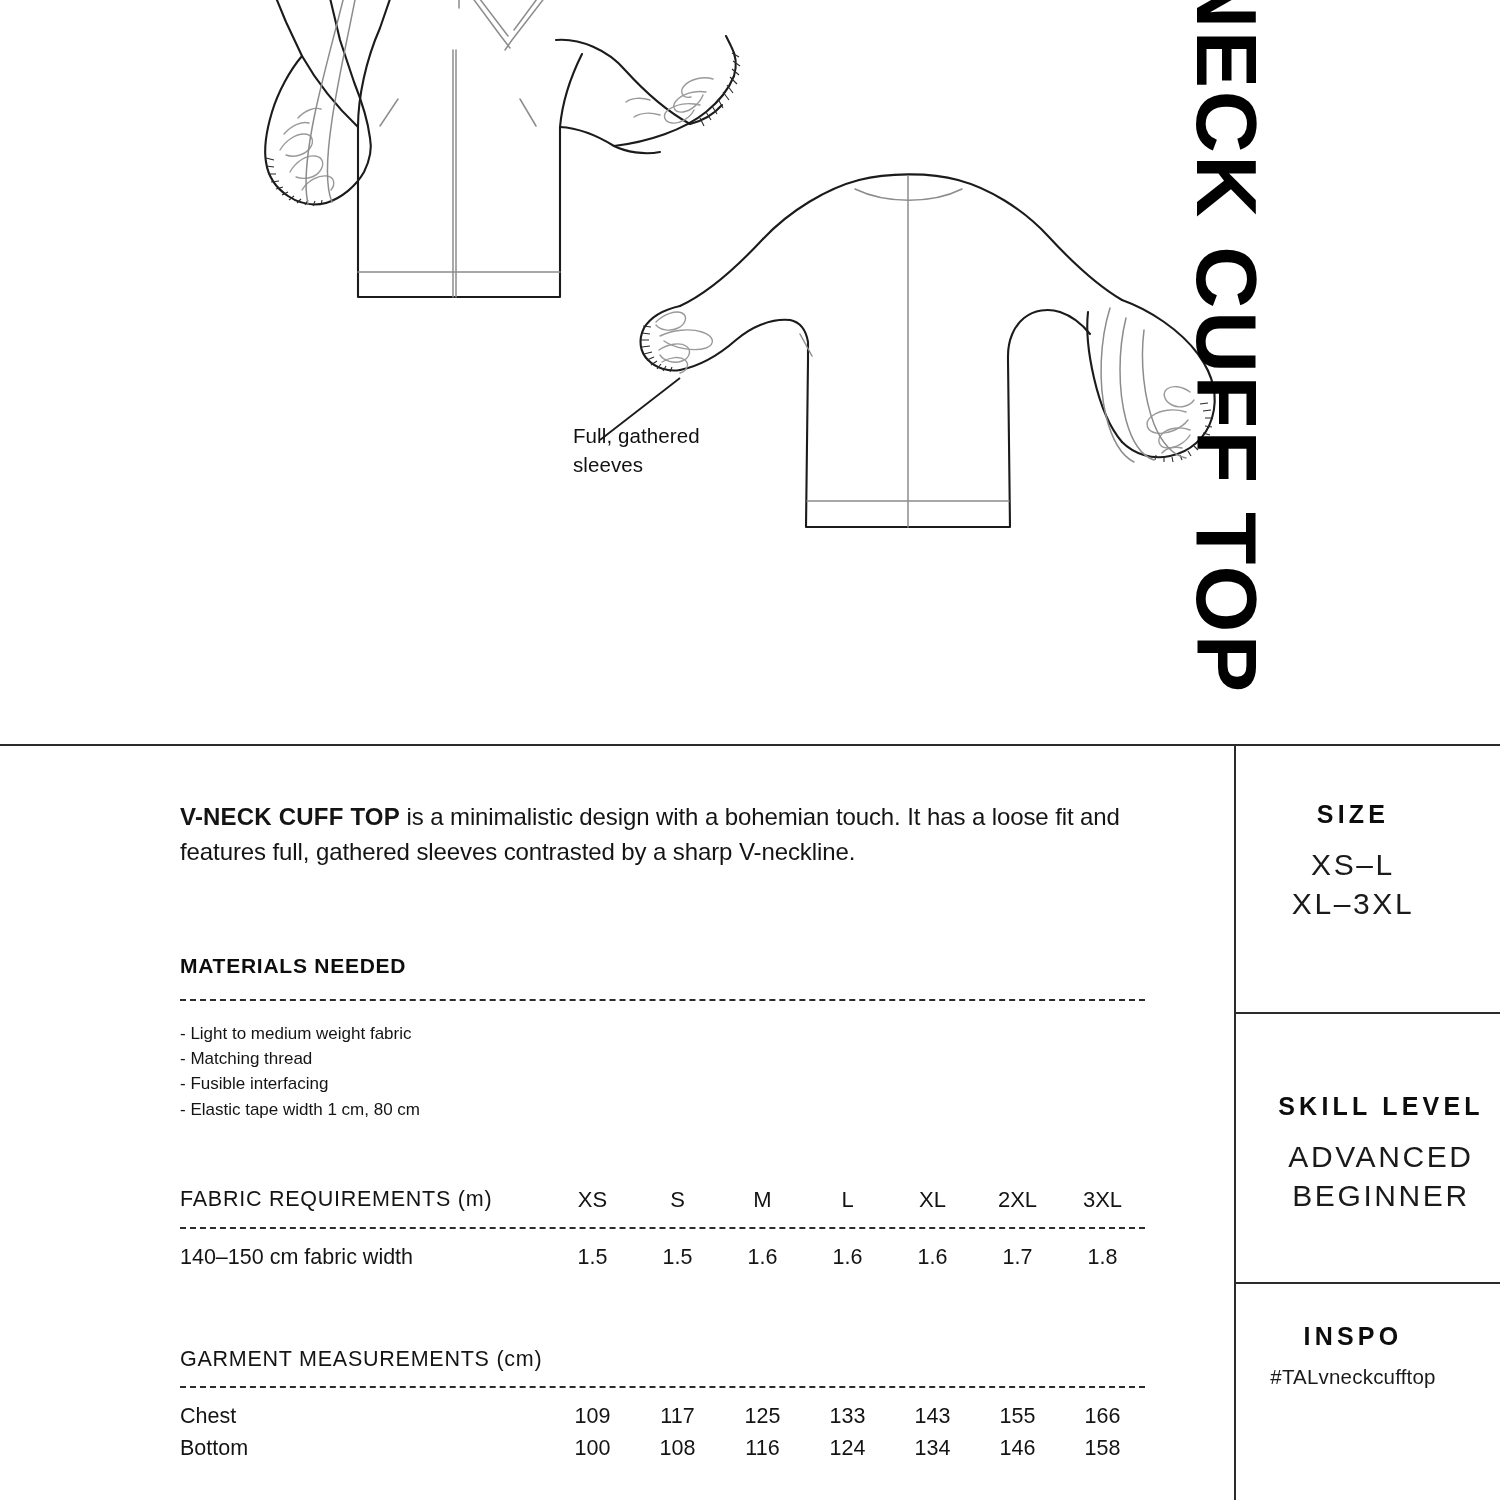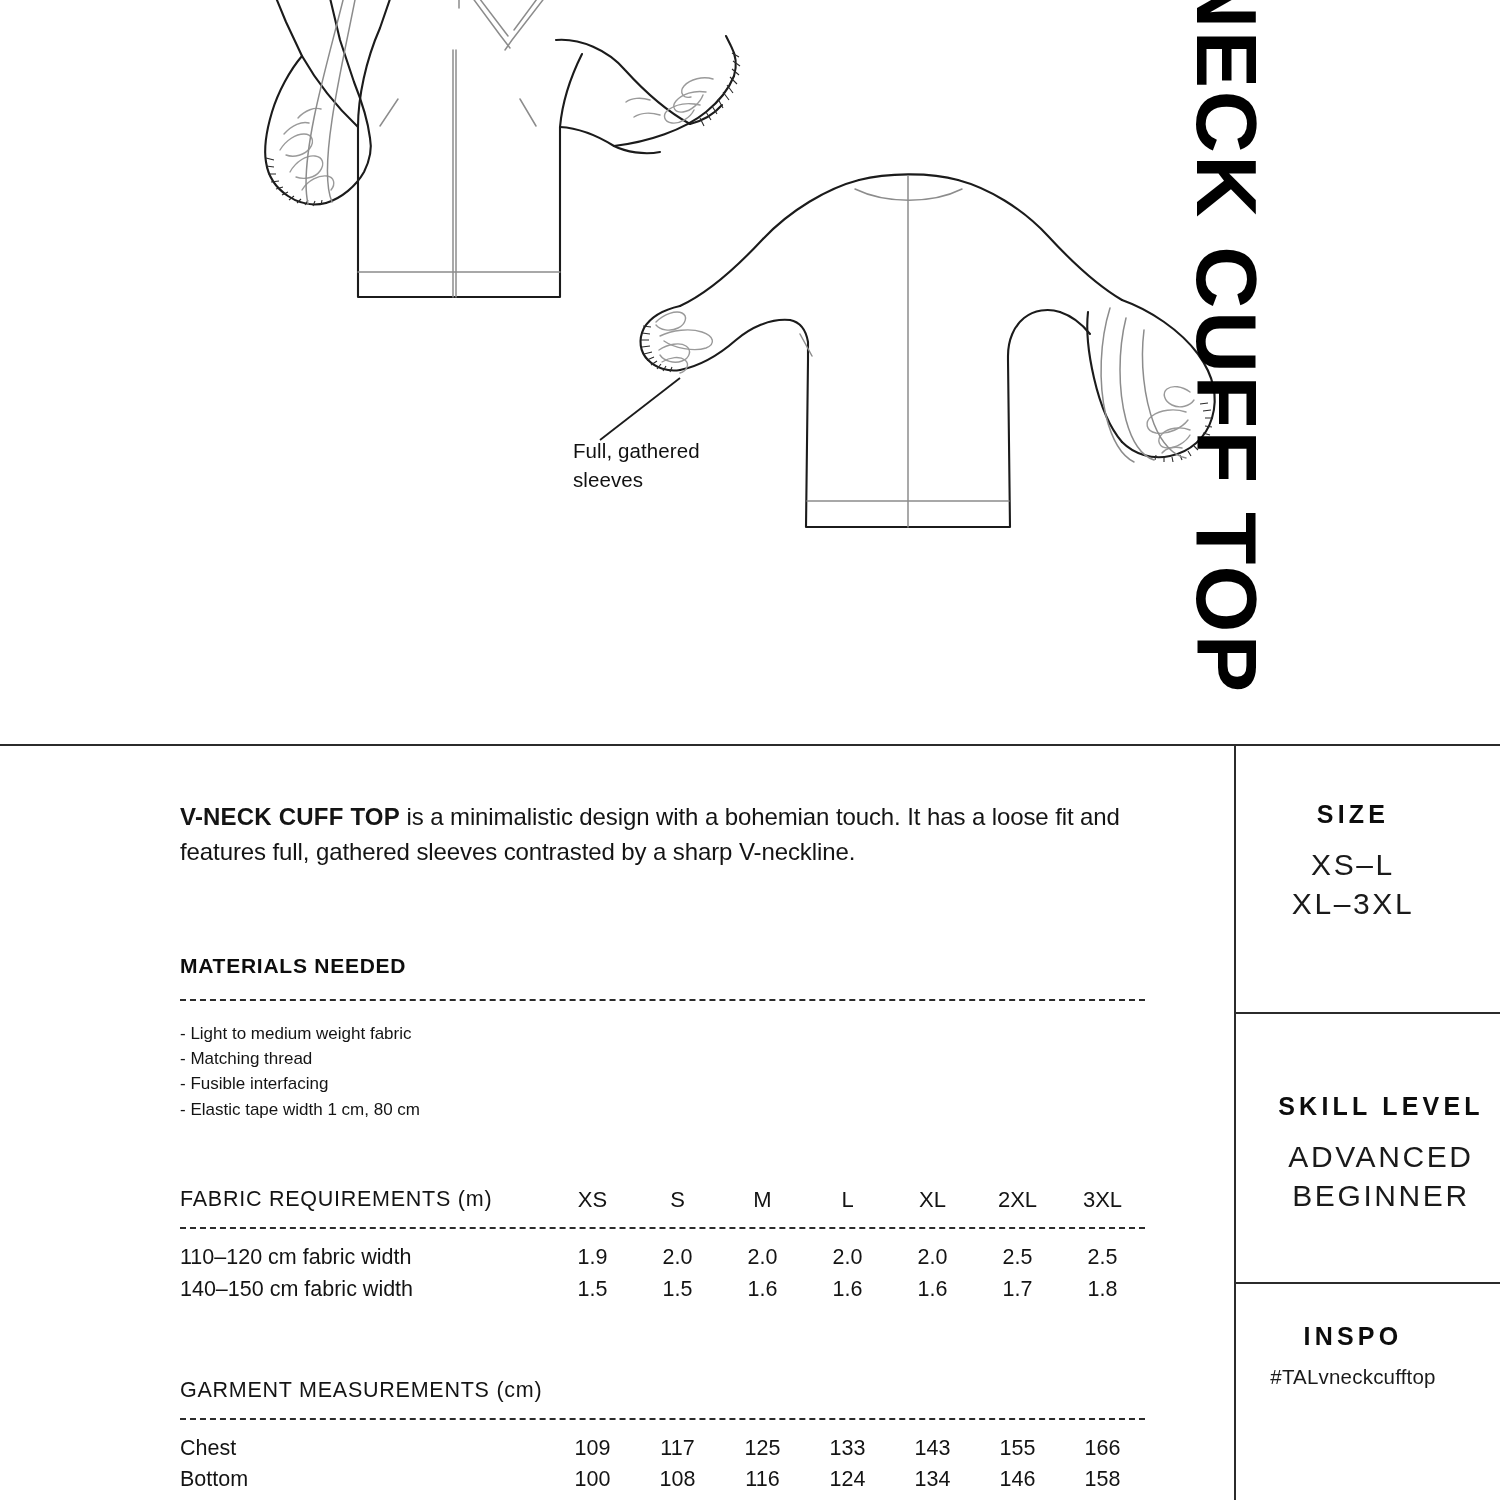--- a/index.html
+++ b/index.html
@@ -29,21 +29,21 @@
   .tech-outline   { fill: none; stroke: #1b1b1b; stroke-width: 2.1; stroke-linejoin: round; stroke-linecap: round; }
   .tech-inner     { fill: none; stroke: #8c8c8c; stroke-width: 1.5; stroke-linejoin: round; stroke-linecap: round; }
   .tech-gather    { fill: none; stroke: #9a9a9a; stroke-width: 1.4; stroke-linecap: round; }
   .tech-elastic   { fill: none; stroke: #2a2a2a; stroke-width: 1.1; }
   .leader-line    { fill: none; stroke: #1b1b1b; stroke-width: 1.8; }
 
   
   #callout-label {
     position: absolute;
     left: 573px;
-    top: 436px;
+    top: 421px;
     width: 200px;
     font-size: 20.5px;
     line-height: 1.42;
     color: #111111;
     letter-spacing: .1px;
   }
 
   
   #vertical-title {
     position: absolute;
@@ -361,30 +361,20 @@
           <th class="size-head">3XL</th>
         </tr>
         <tr class="table-rule-row">
           <td colspan="8">
               <hr class="dashed-rule">
             </td>
         </tr>
       </thead>
       <tbody>
         <tr>
-          <td class="row-label">110–120 cm fabric width</td>
-          <td class="num">1.9</td>
-          <td class="num">2.0</td>
-          <td class="num">2.0</td>
-          <td class="num">2.0</td>
-          <td class="num">2.0</td>
-          <td class="num">2.5</td>
-          <td class="num">2.5</td>
-        </tr>
-        <tr>
           <td class="row-label">140–150 cm fabric width</td>
           <td class="num">1.5</td>
           <td class="num">1.5</td>
           <td class="num">1.6</td>
           <td class="num">1.6</td>
           <td class="num">1.6</td>
           <td class="num">1.7</td>
           <td class="num">1.8</td>
         </tr>
       </tbody>

